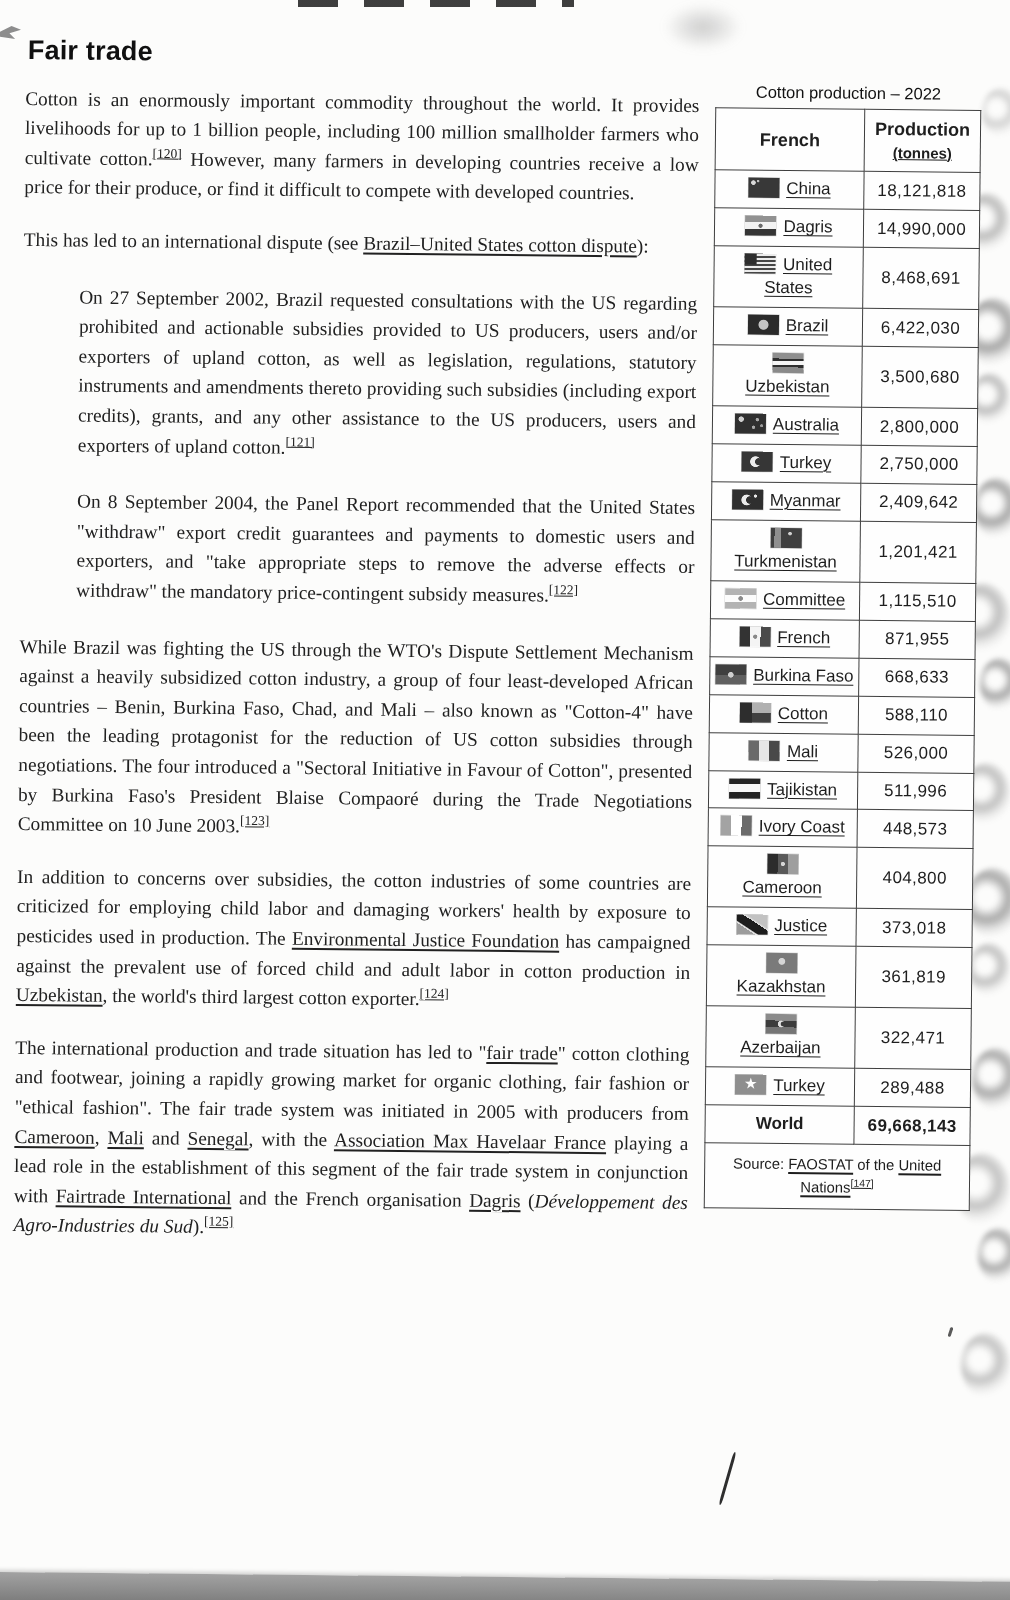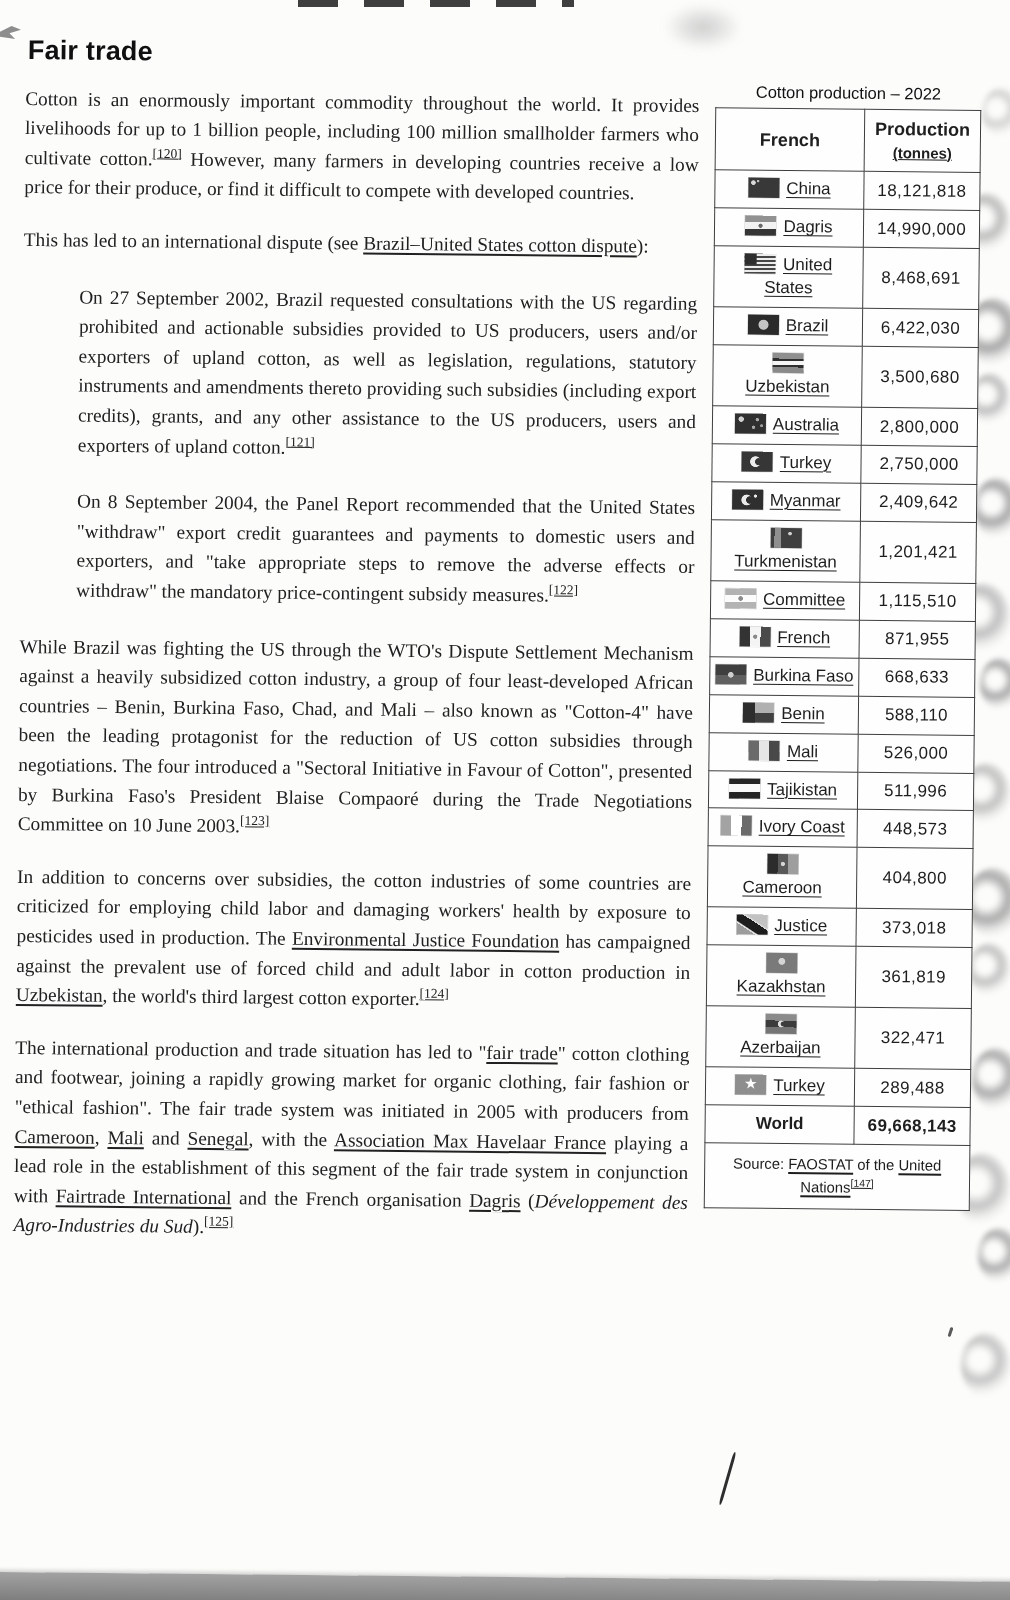--- a/index.html
+++ b/index.html
@@ -180,21 +180,21 @@
             </tr>
             <tr>
               <td class="cname"><span class="flag flag-mexico"></span><span class="clnk">French</span></td>
               <td class="cval">871,955</td>
             </tr>
             <tr>
               <td class="cname"><span class="flag flag-burkina-faso"></span><span class="clnk">Burkina Faso</span></td>
               <td class="cval">668,633</td>
             </tr>
             <tr>
-              <td class="cname"><span class="flag flag-benin"></span><span class="clnk">Benin</span></td>
+              <td class="cname"><span class="flag flag-benin"></span><span class="clnk">Cotton</span></td>
               <td class="cval">588,110</td>
             </tr>
             <tr>
               <td class="cname"><span class="flag flag-mali"></span><span class="clnk">Mali</span></td>
               <td class="cval">526,000</td>
             </tr>
             <tr>
               <td class="cname"><span class="flag flag-tajikistan"></span><span class="clnk">Tajikistan</span></td>
               <td class="cval">511,996</td>
             </tr>

